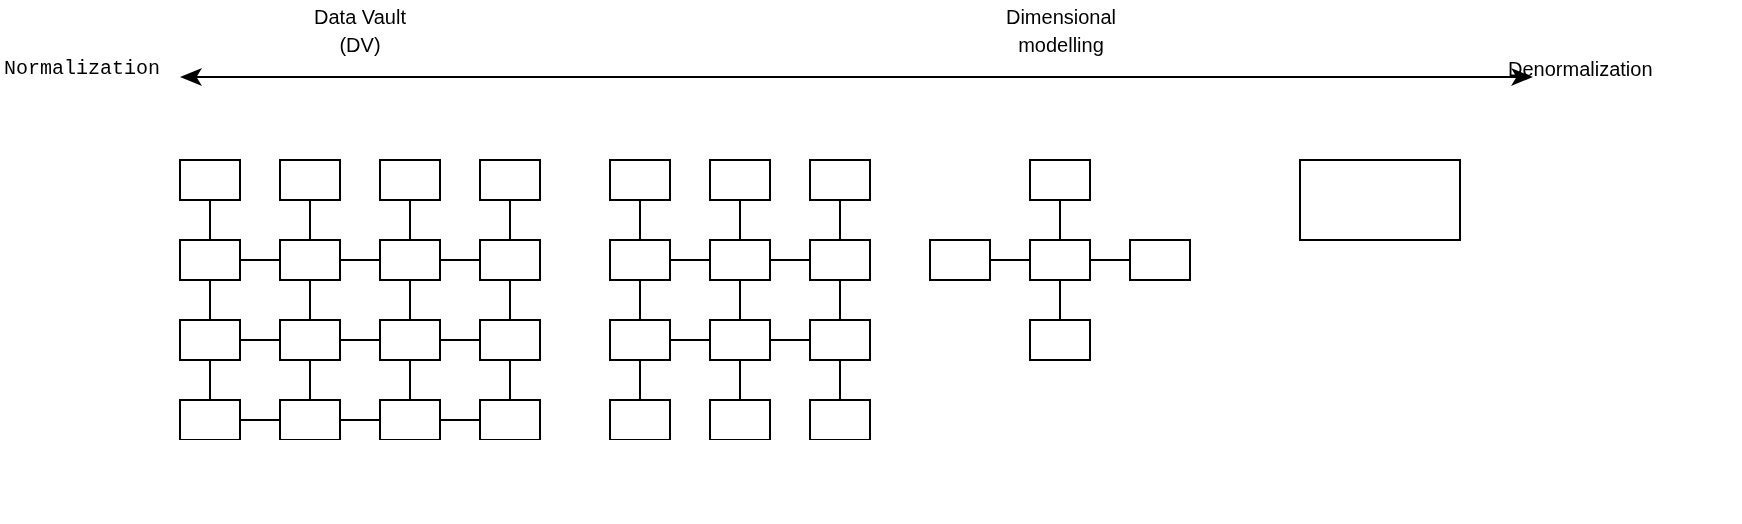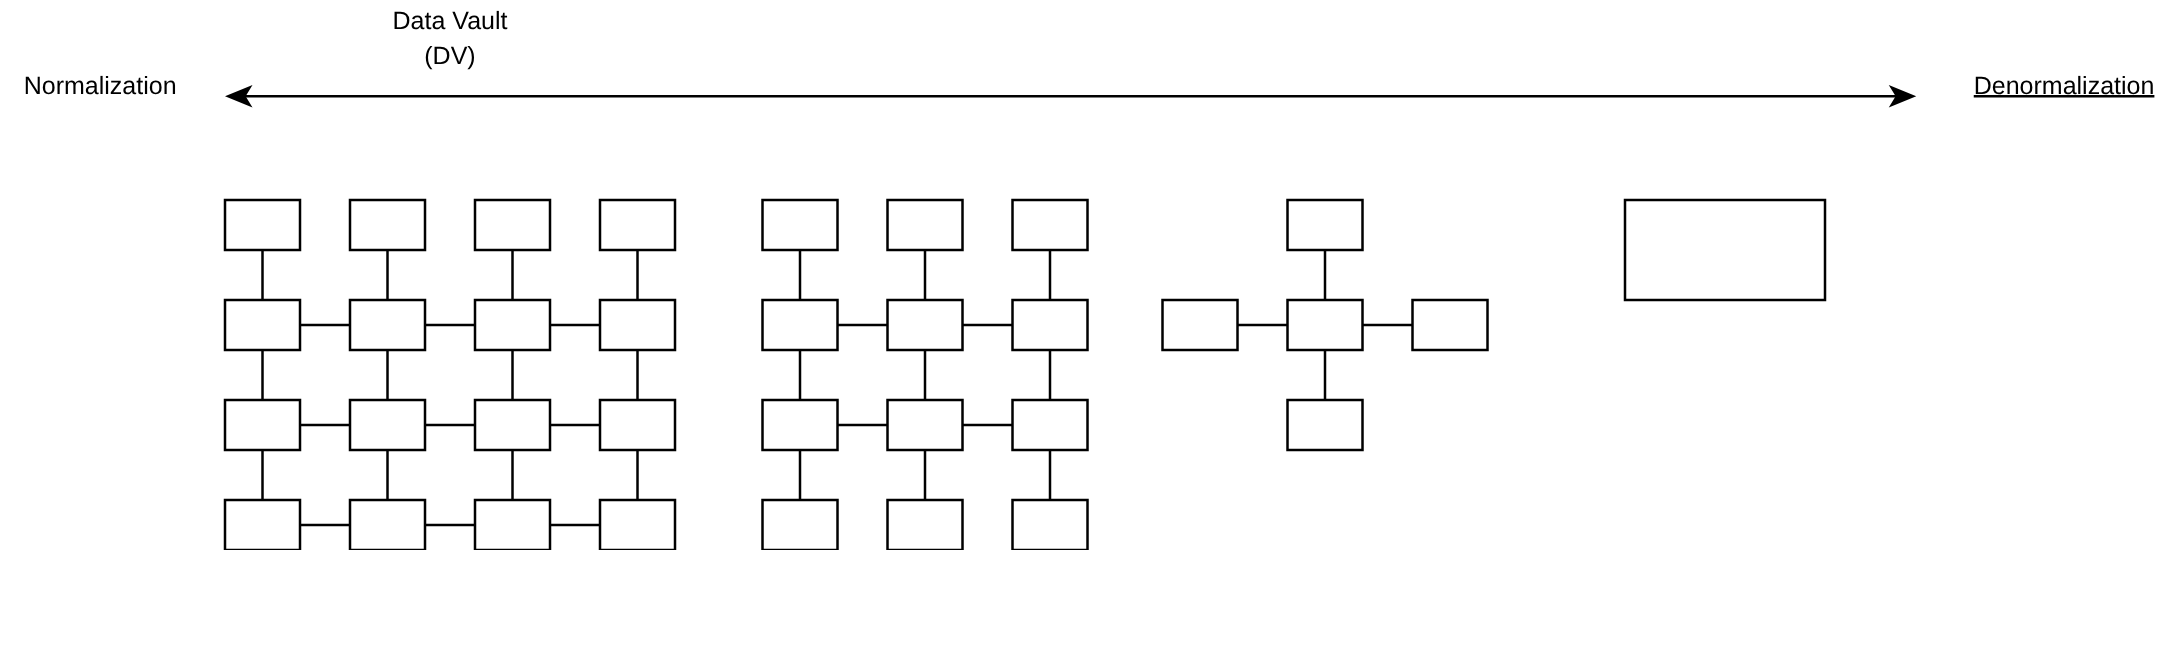--- a/index.html
+++ b/index.html
@@ -34,22 +34,22 @@
     white-space: nowrap;
   }
   .top-label .line { display: block; }
   .axis-label {
     position: absolute;
     top: 57px;
     font-size: 20px;
     line-height: 24px;
     white-space: nowrap;
   }
-  .axis-label.left  { left: 19px; }
-  .axis-label.right { left: 1579px; text-decoration: underline; }
+  .axis-label.left  { left: 4px; font-family: Liberation Mono, monospace; }
+  .axis-label.right { left: 1508px; }
 </style>
 </head>
 <body>
 
 <div class="canvas">
 
   <svg class="shapes" id="shapes" viewBox="0 0 1742 524" xmlns="http://www.w3.org/2000/svg">
       <rect x="180" y="160" width="60" height="40" fill="#ffffff" stroke="#000000" stroke-width="2"></rect>
       <rect x="280" y="160" width="60" height="40" fill="#ffffff" stroke="#000000" stroke-width="2"></rect>
       <rect x="380" y="160" width="60" height="40" fill="#ffffff" stroke="#000000" stroke-width="2"></rect>
@@ -134,19 +134,23 @@
       <polygon points="180,77 202,68 196.5,77 202,86" fill="#000000" stroke="none"></polygon>
       <polygon points="1533,77 1511,68 1516.5,77 1511,86" fill="#000000" stroke="none"></polygon>
     </svg>
 
   <div class="top-label" style="left:360px">
     <span class="line">Data Vault</span>
     <span class="line">(DV)</span>
   </div>
 
 
+  <div class="top-label" style="left:1061px">
+    <span class="line">Dimensional</span>
+    <span class="line">modelling</span>
+  </div>
 
 
   <div class="axis-label left">Normalization</div>
 
   <div class="axis-label right">Denormalization</div>
 
 </div>
 
 </body></html>

